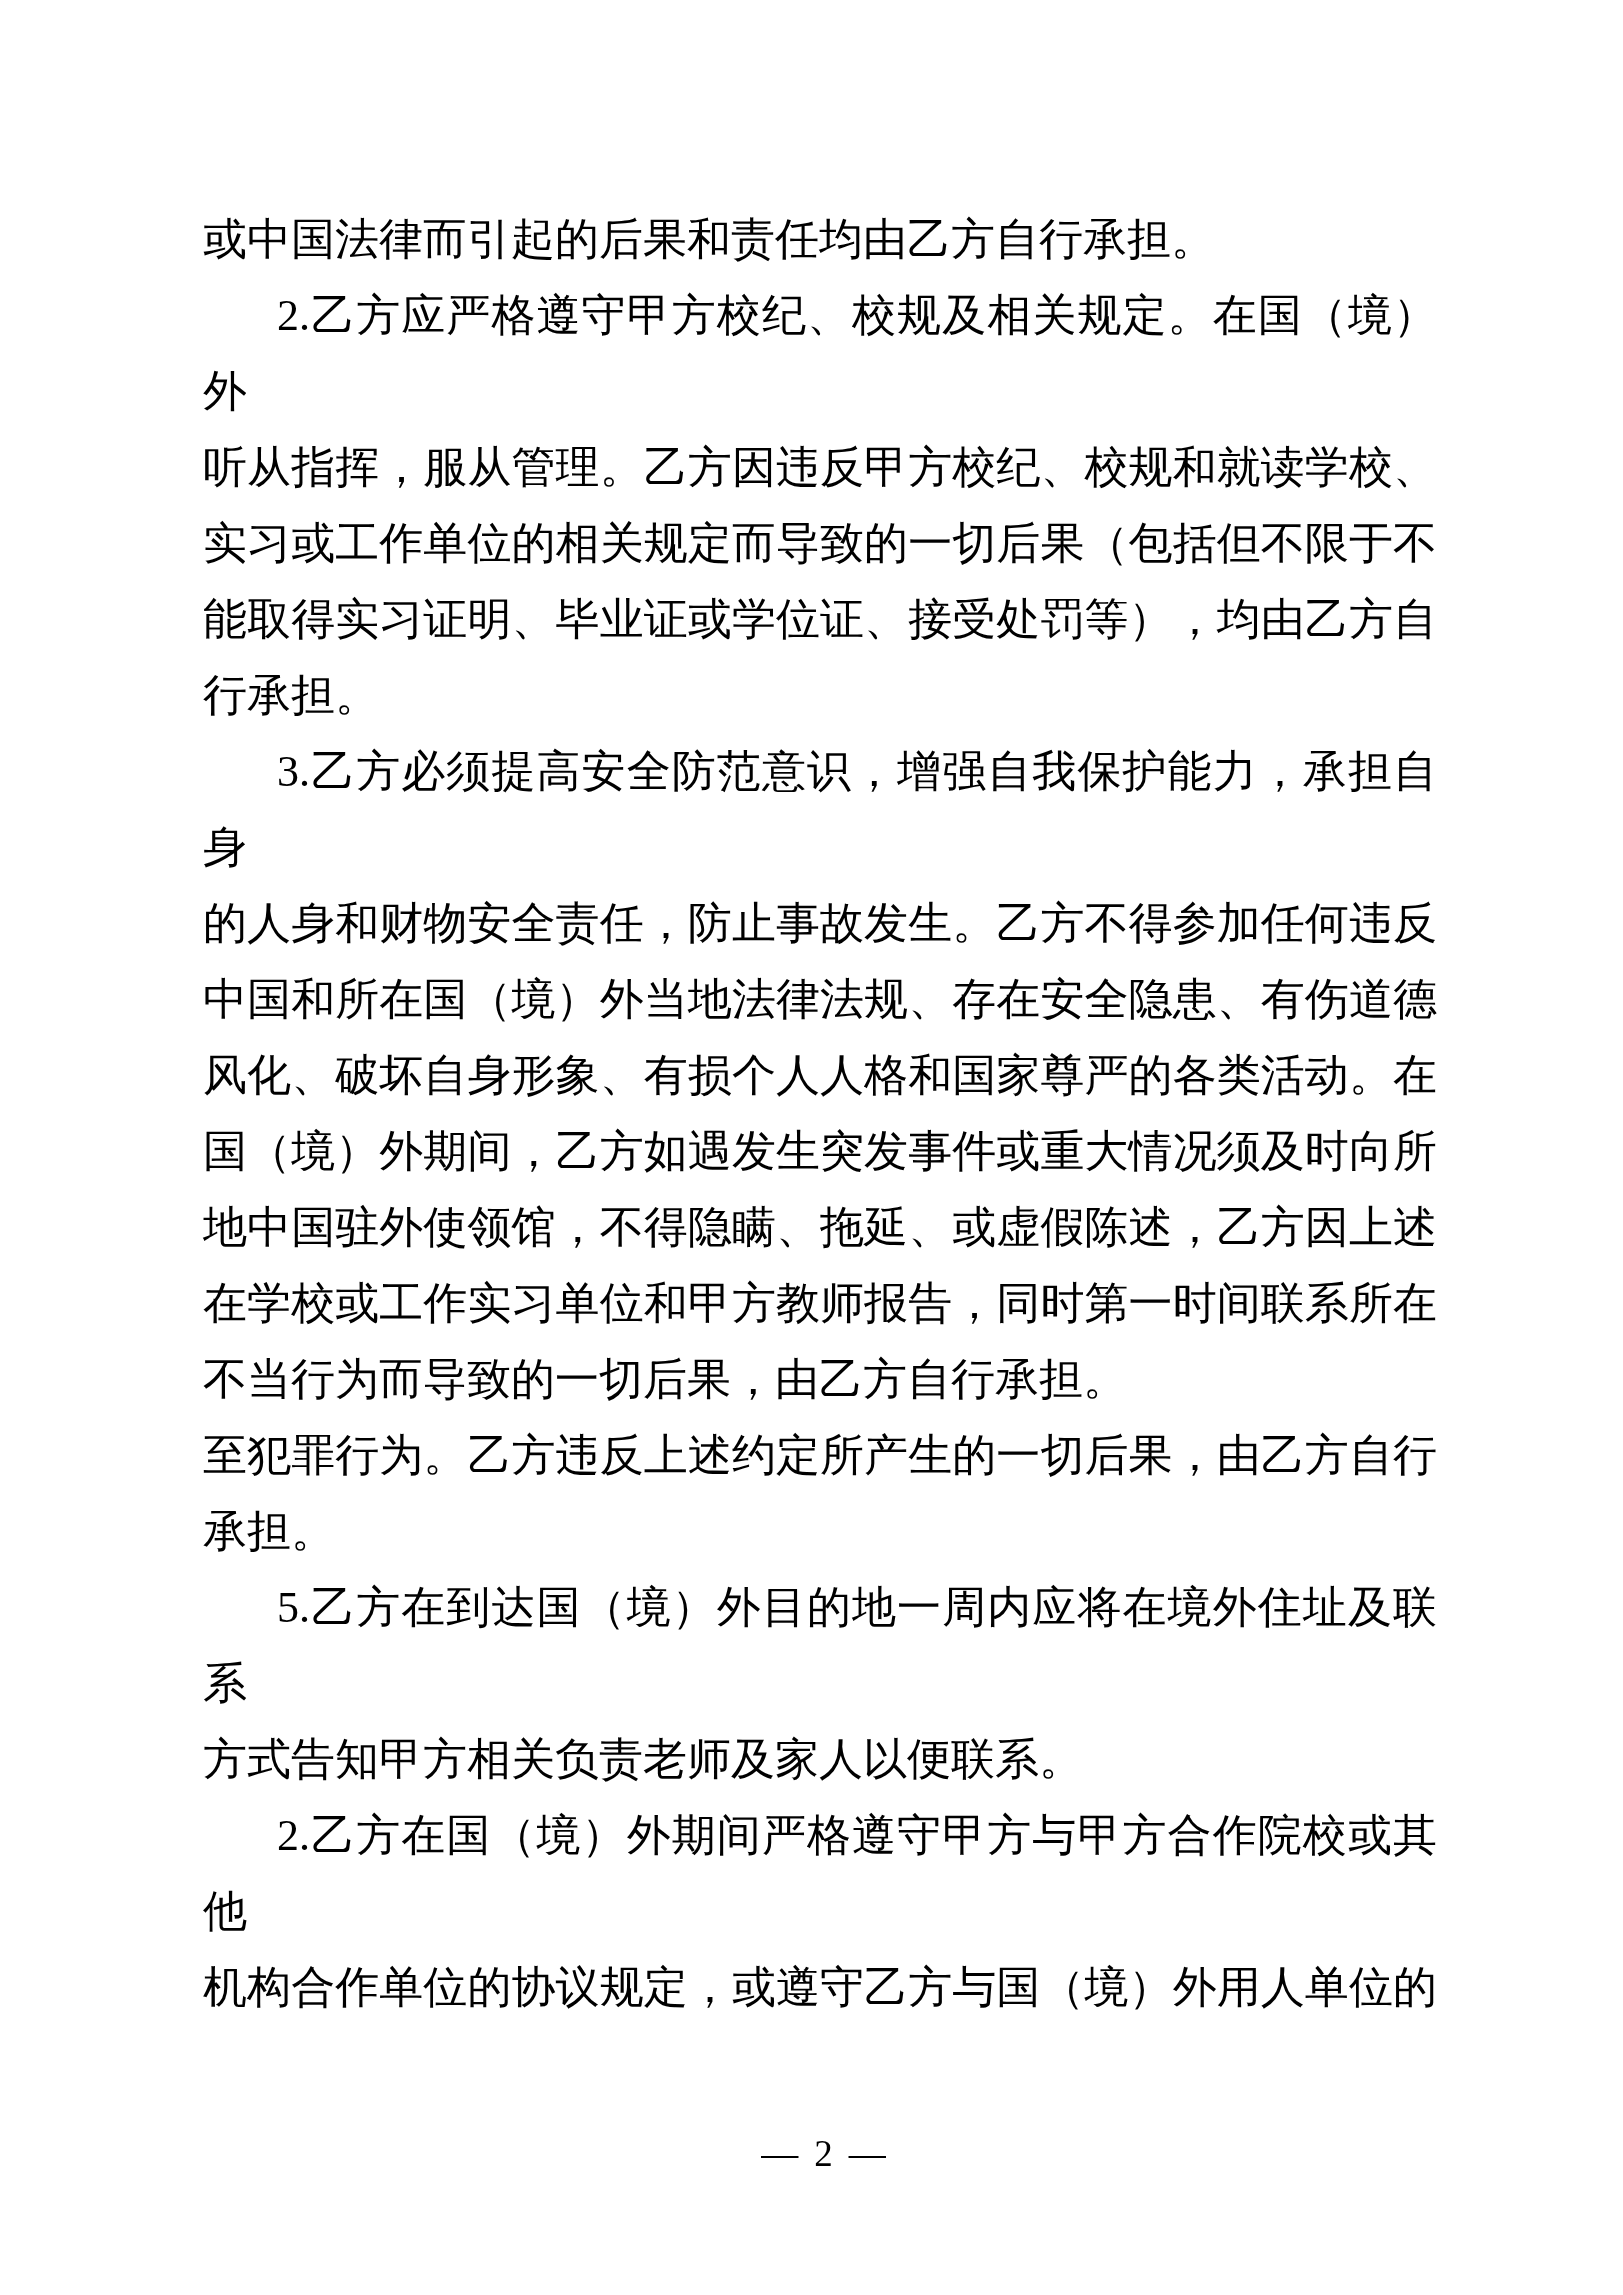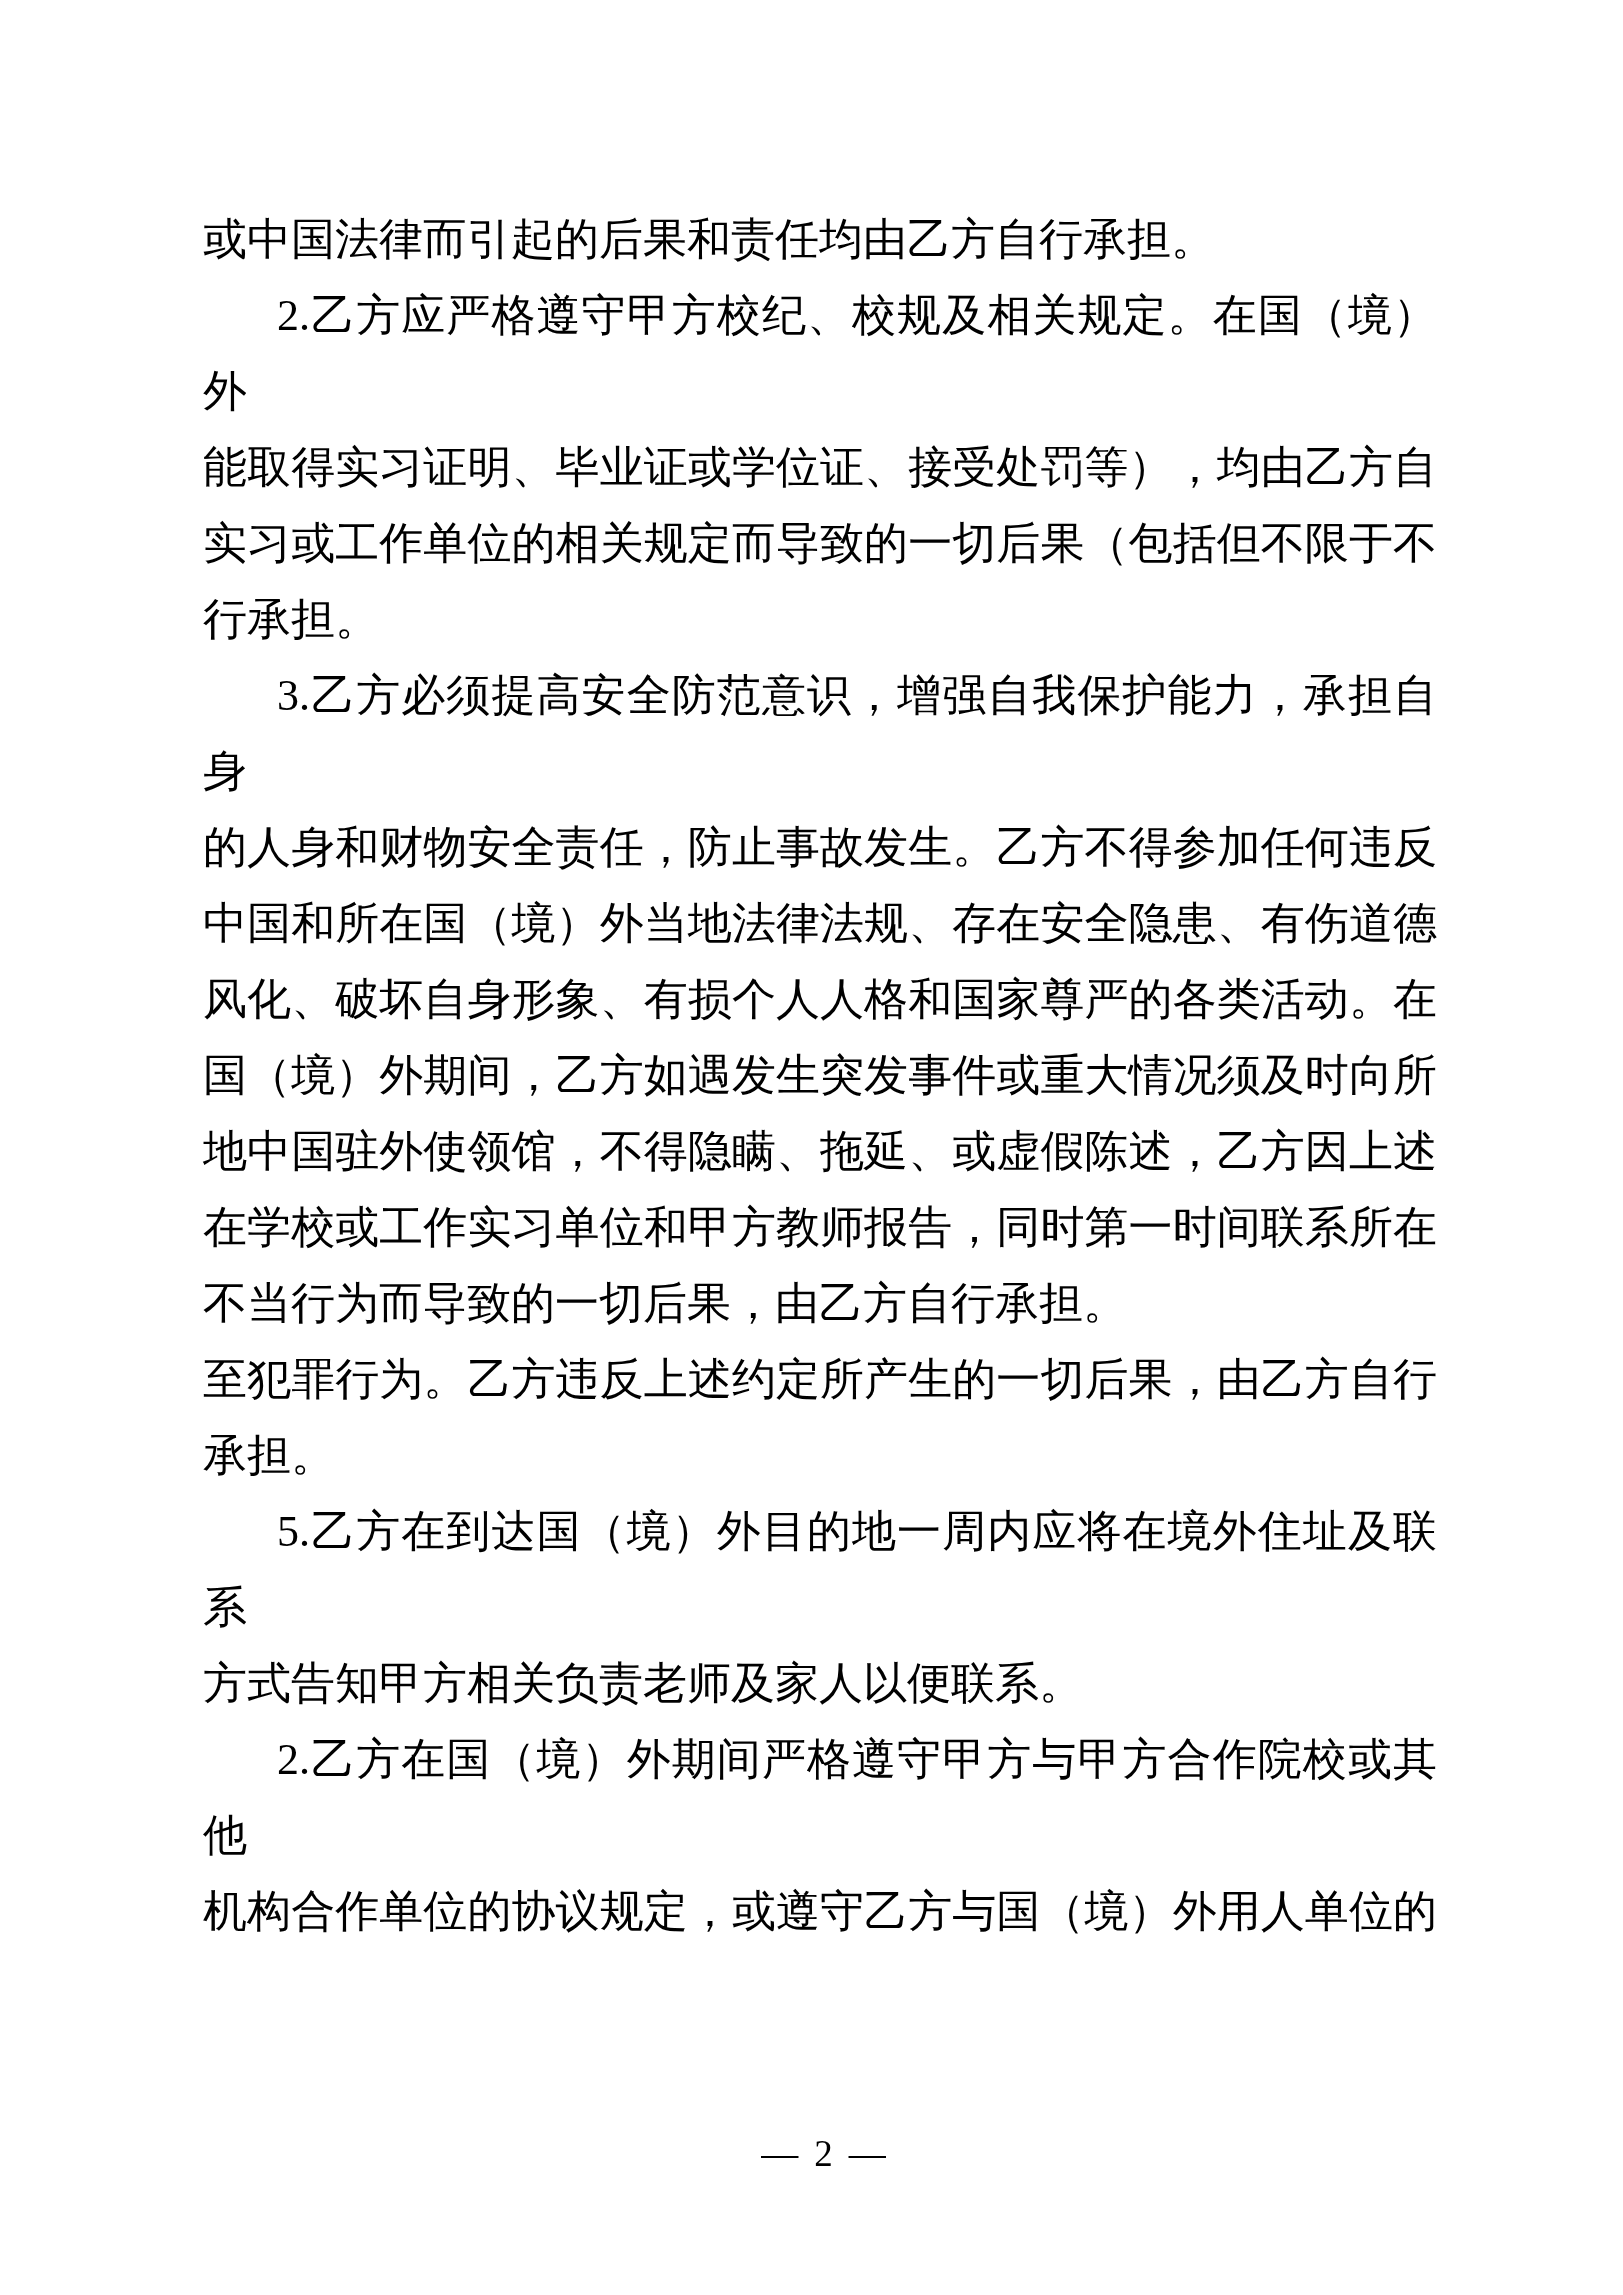--- a/index.html
+++ b/index.html
@@ -52,22 +52,23 @@
 </style>
 </head>
 <body>
 
 <div class="page">
   <div class="doc">
 
     <div class="line pl">或中国法律而引起的后果和责任均由乙方自行承担。</div>
 
     <div class="line fi">2.乙方应严格遵守甲方校纪、校规及相关规定。在国（境）外</div>
+    <div class="line">听从指挥，服从管理。乙方因违反甲方校纪、校规和就读学校、</div>
+    <div class="line">实习或工作单位的相关规定而导致的一切后果（包括但不限于不</div>
     <div class="line">能取得实习证明、毕业证或学位证、接受处罚等），均由乙方自</div>
-    <div class="line">实习或工作单位的相关规定而导致的一切后果（包括但不限于不</div>
     <div class="line pl">行承担。</div>
 
     <div class="line fi">3.乙方必须提高安全防范意识，增强自我保护能力，承担自身</div>
     <div class="line">的人身和财物安全责任，防止事故发生。乙方不得参加任何违反</div>
     <div class="line">中国和所在国（境）外当地法律法规、存在安全隐患、有伤道德</div>
     <div class="line">风化、破坏自身形象、有损个人人格和国家尊严的各类活动。在</div>
     <div class="line">国（境）外期间，乙方如遇发生突发事件或重大情况须及时向所</div>
     <div class="line">地中国驻外使领馆，不得隐瞒、拖延、或虚假陈述，乙方因上述</div>
     <div class="line">在学校或工作实习单位和甲方教师报告，同时第一时间联系所在</div>
     <div class="line pl">不当行为而导致的一切后果，由乙方自行承担。</div>

